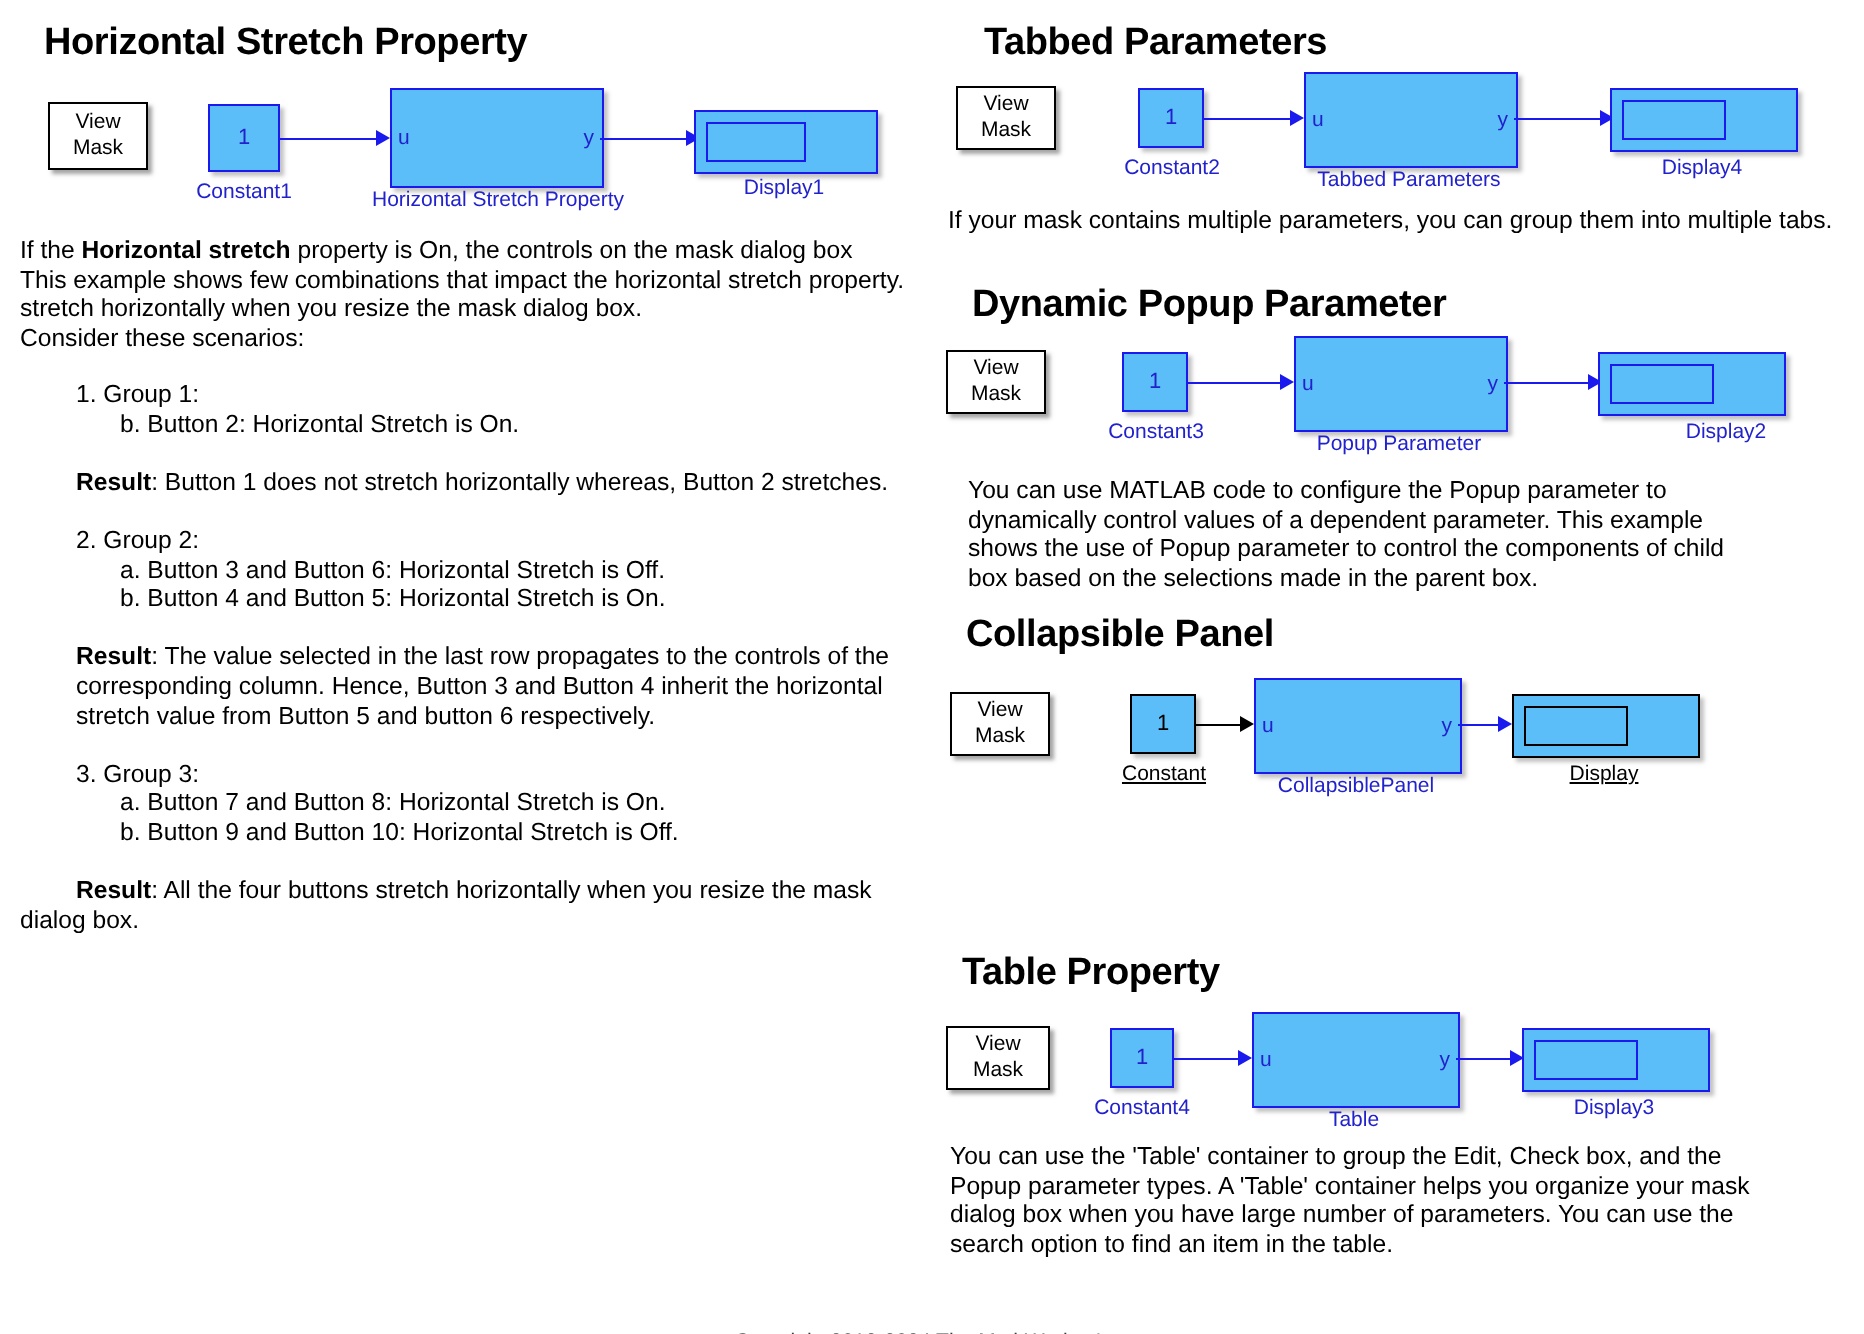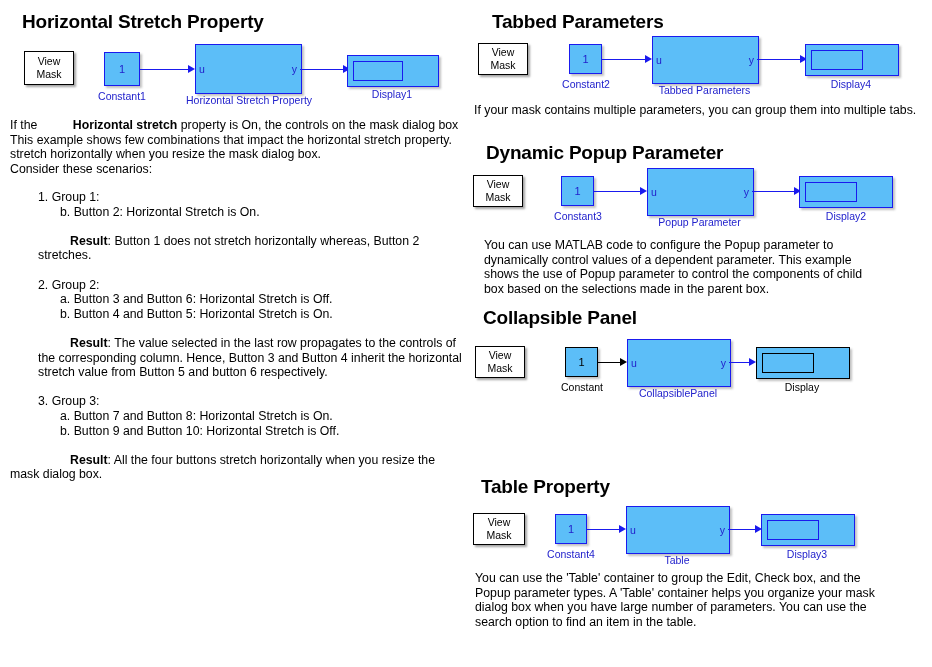--- a/index.html
+++ b/index.html
@@ -95,21 +95,21 @@
   }
   .disp.black .inner { border: 1.4px solid #000; }
 
   .lbl {
     position: absolute;
     font-size: 10.5px;
     color: #2222cc;
     white-space: nowrap;
     text-align: center;
   }
-  .lbl.black { color: #000; }
+  .lbl.black { color: #000; text-decoration: underline; }
 
   
   .wire {
     position: absolute;
     height: 0;
     border-top: 1.4px solid #1a1aee;
   }
   .wire.black { border-top: 1.4px solid #000; }
   .arrow {
     position: absolute;
@@ -128,21 +128,21 @@
     color: #000;
   }
   .olist {
     font-size: 12.3px;
     line-height: 14.6px;
   }
   .olist .lvl1 { margin-left: 28px; }
   .olist .lvl2 { margin-left: 50px; }
   .olist .res  { margin-left: 28px; }
   .spacer { height: 14.6px; }
-  b { font-weight: bold; margin-left: 32px; }
+  b { font-weight: bold; }
 
   .footer {
     position: absolute;
     left: 0;
     top: 641px;
     width: 932px;
     text-align: center;
     font-size: 10.5px;
     color: #3b3b3b;
     margin-top: 24px;
@@ -271,21 +271,21 @@
       <span class="port-y">y</span>
     </div>
     <div class="lbl" style="left:181px; top:48px; width:105px;">Popup Parameter</div>
 
     <div class="wire" style="left:286px; top:23px; width:44px;"></div>
     <div class="arrow" style="left:328px; top:18.5px;"></div>
 
     <div class="disp" style="left:333px; top:8px; width:92px; height:30px;">
       <div class="inner" style="bottom:5px;"></div>
     </div>
-    <div class="lbl" style="left:343px; top:42px; width:74px;">Display2</div>
+    <div class="lbl" style="left:360px; top:42px; width:74px;">Display2</div>
   </div>
 
   <p class="body" style="position:absolute; left:18px; top:238px; width:400px;">You can use MATLAB code to configure the Popup parameter to dynamically control values of a dependent parameter. This example shows the use of Popup parameter to control the components of child box based on the selections made in the parent box.</p>
 
   <h2 class="section-title" style="position:absolute; left:17px; top:307px;text-align:right;">Collapsible Panel</h2>
 
   <div class="model" style="position:absolute; left:0px; top:338px; width:466px; height:62px;">
     <div class="blk view-mask" style="left:9px; top:8px; width:50px; height:32px;">
       <span>View</span>
       <span>Mask</span>

